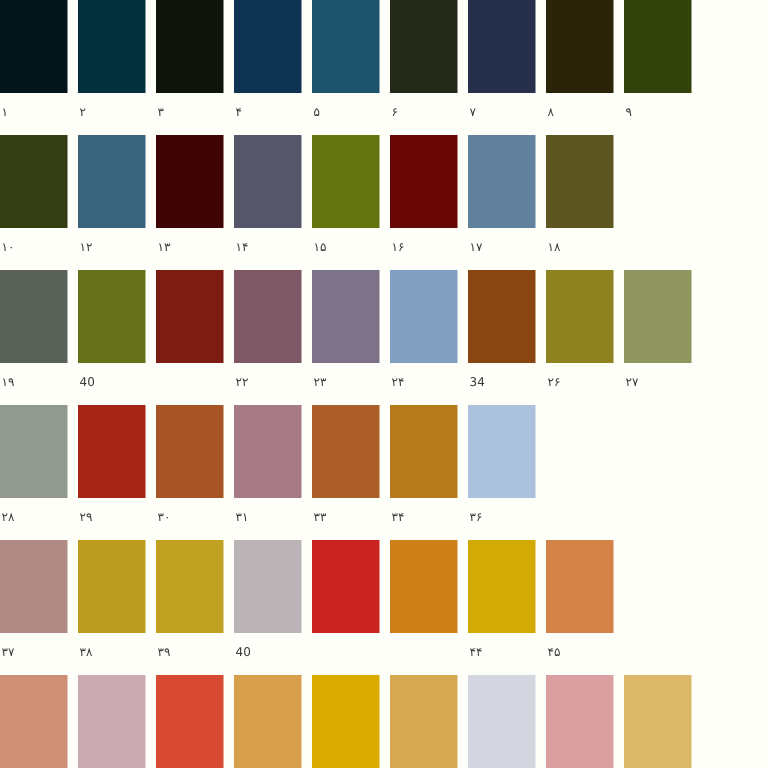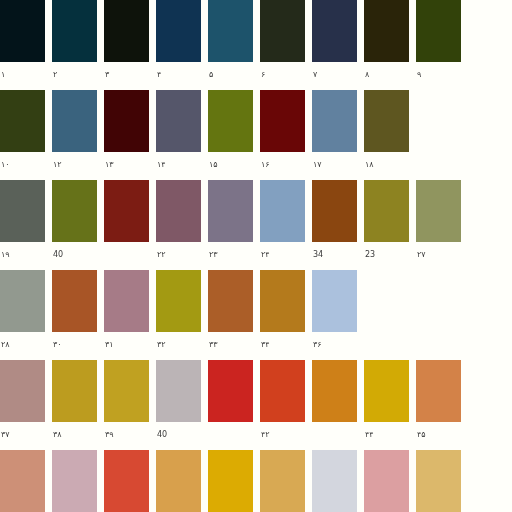--- a/index.html
+++ b/index.html
@@ -156,45 +156,45 @@
       <div class="swatch-cell">
         <div class="swatch-chip" style="background-color: rgb(130, 160, 192);"></div>
         <div class="swatch-label">۲۴</div>
       </div>
       <div class="swatch-cell">
         <div class="swatch-chip" style="background-color: rgb(138, 70, 16);"></div>
         <div class="swatch-label">34</div>
       </div>
       <div class="swatch-cell">
         <div class="swatch-chip" style="background-color: rgb(141, 131, 33);"></div>
-        <div class="swatch-label">23</div>
+        <div class="swatch-label">۲۶</div>
       </div>
       <div class="swatch-cell">
         <div class="swatch-chip" style="background-color: rgb(144, 149, 95);"></div>
         <div class="swatch-label">۲۷</div>
       </div>
     </div>
     <div class="palette-row">
       <div class="swatch-cell">
         <div class="swatch-chip" style="background-color: rgb(146, 153, 143);"></div>
         <div class="swatch-label">۲۸</div>
       </div>
       <div class="swatch-cell">
+        <div class="swatch-chip" style="background-color: rgb(167, 37, 23);"></div>
+        <div class="swatch-label">۲۹</div>
+      </div>
+      <div class="swatch-cell">
         <div class="swatch-chip" style="background-color: rgb(168, 85, 38);"></div>
         <div class="swatch-label">۳۰</div>
       </div>
       <div class="swatch-cell">
         <div class="swatch-chip" style="background-color: rgb(166, 123, 135);"></div>
         <div class="swatch-label">۳۱</div>
       </div>
       <div class="swatch-cell">
-        <div class="swatch-chip" style="background-color: rgb(163, 154, 18);"></div>
-        <div class="swatch-label">۳۲</div>
-      </div>
-      <div class="swatch-cell">
         <div class="swatch-chip" style="background-color: rgb(171, 94, 40);"></div>
         <div class="swatch-label">۳۳</div>
       </div>
       <div class="swatch-cell">
         <div class="swatch-chip" style="background-color: rgb(180, 122, 28);"></div>
         <div class="swatch-label">۳۴</div>
       </div>
       <div class="swatch-cell">
         <div class="swatch-chip" style="background-color: rgb(171, 193, 221);"></div>
         <div class="swatch-label">۳۶</div>
@@ -212,24 +212,20 @@
       <div class="swatch-cell">
         <div class="swatch-chip" style="background-color: rgb(192, 161, 33);"></div>
         <div class="swatch-label">۳۹</div>
       </div>
       <div class="swatch-cell">
         <div class="swatch-chip" style="background-color: rgb(187, 180, 182);"></div>
         <div class="swatch-label">40</div>
       </div>
       <div class="swatch-cell">
         <div class="swatch-chip" style="background-color: rgb(203, 36, 32);"></div>
-      </div>
-      <div class="swatch-cell">
-        <div class="swatch-chip" style="background-color: rgb(209, 64, 30);"></div>
-        <div class="swatch-label">۴۲</div>
       </div>
       <div class="swatch-cell">
         <div class="swatch-chip" style="background-color: rgb(206, 128, 24);"></div>
       </div>
       <div class="swatch-cell">
         <div class="swatch-chip" style="background-color: rgb(210, 170, 5);"></div>
         <div class="swatch-label">۴۴</div>
       </div>
       <div class="swatch-cell">
         <div class="swatch-chip" style="background-color: rgb(211, 130, 72);"></div>

